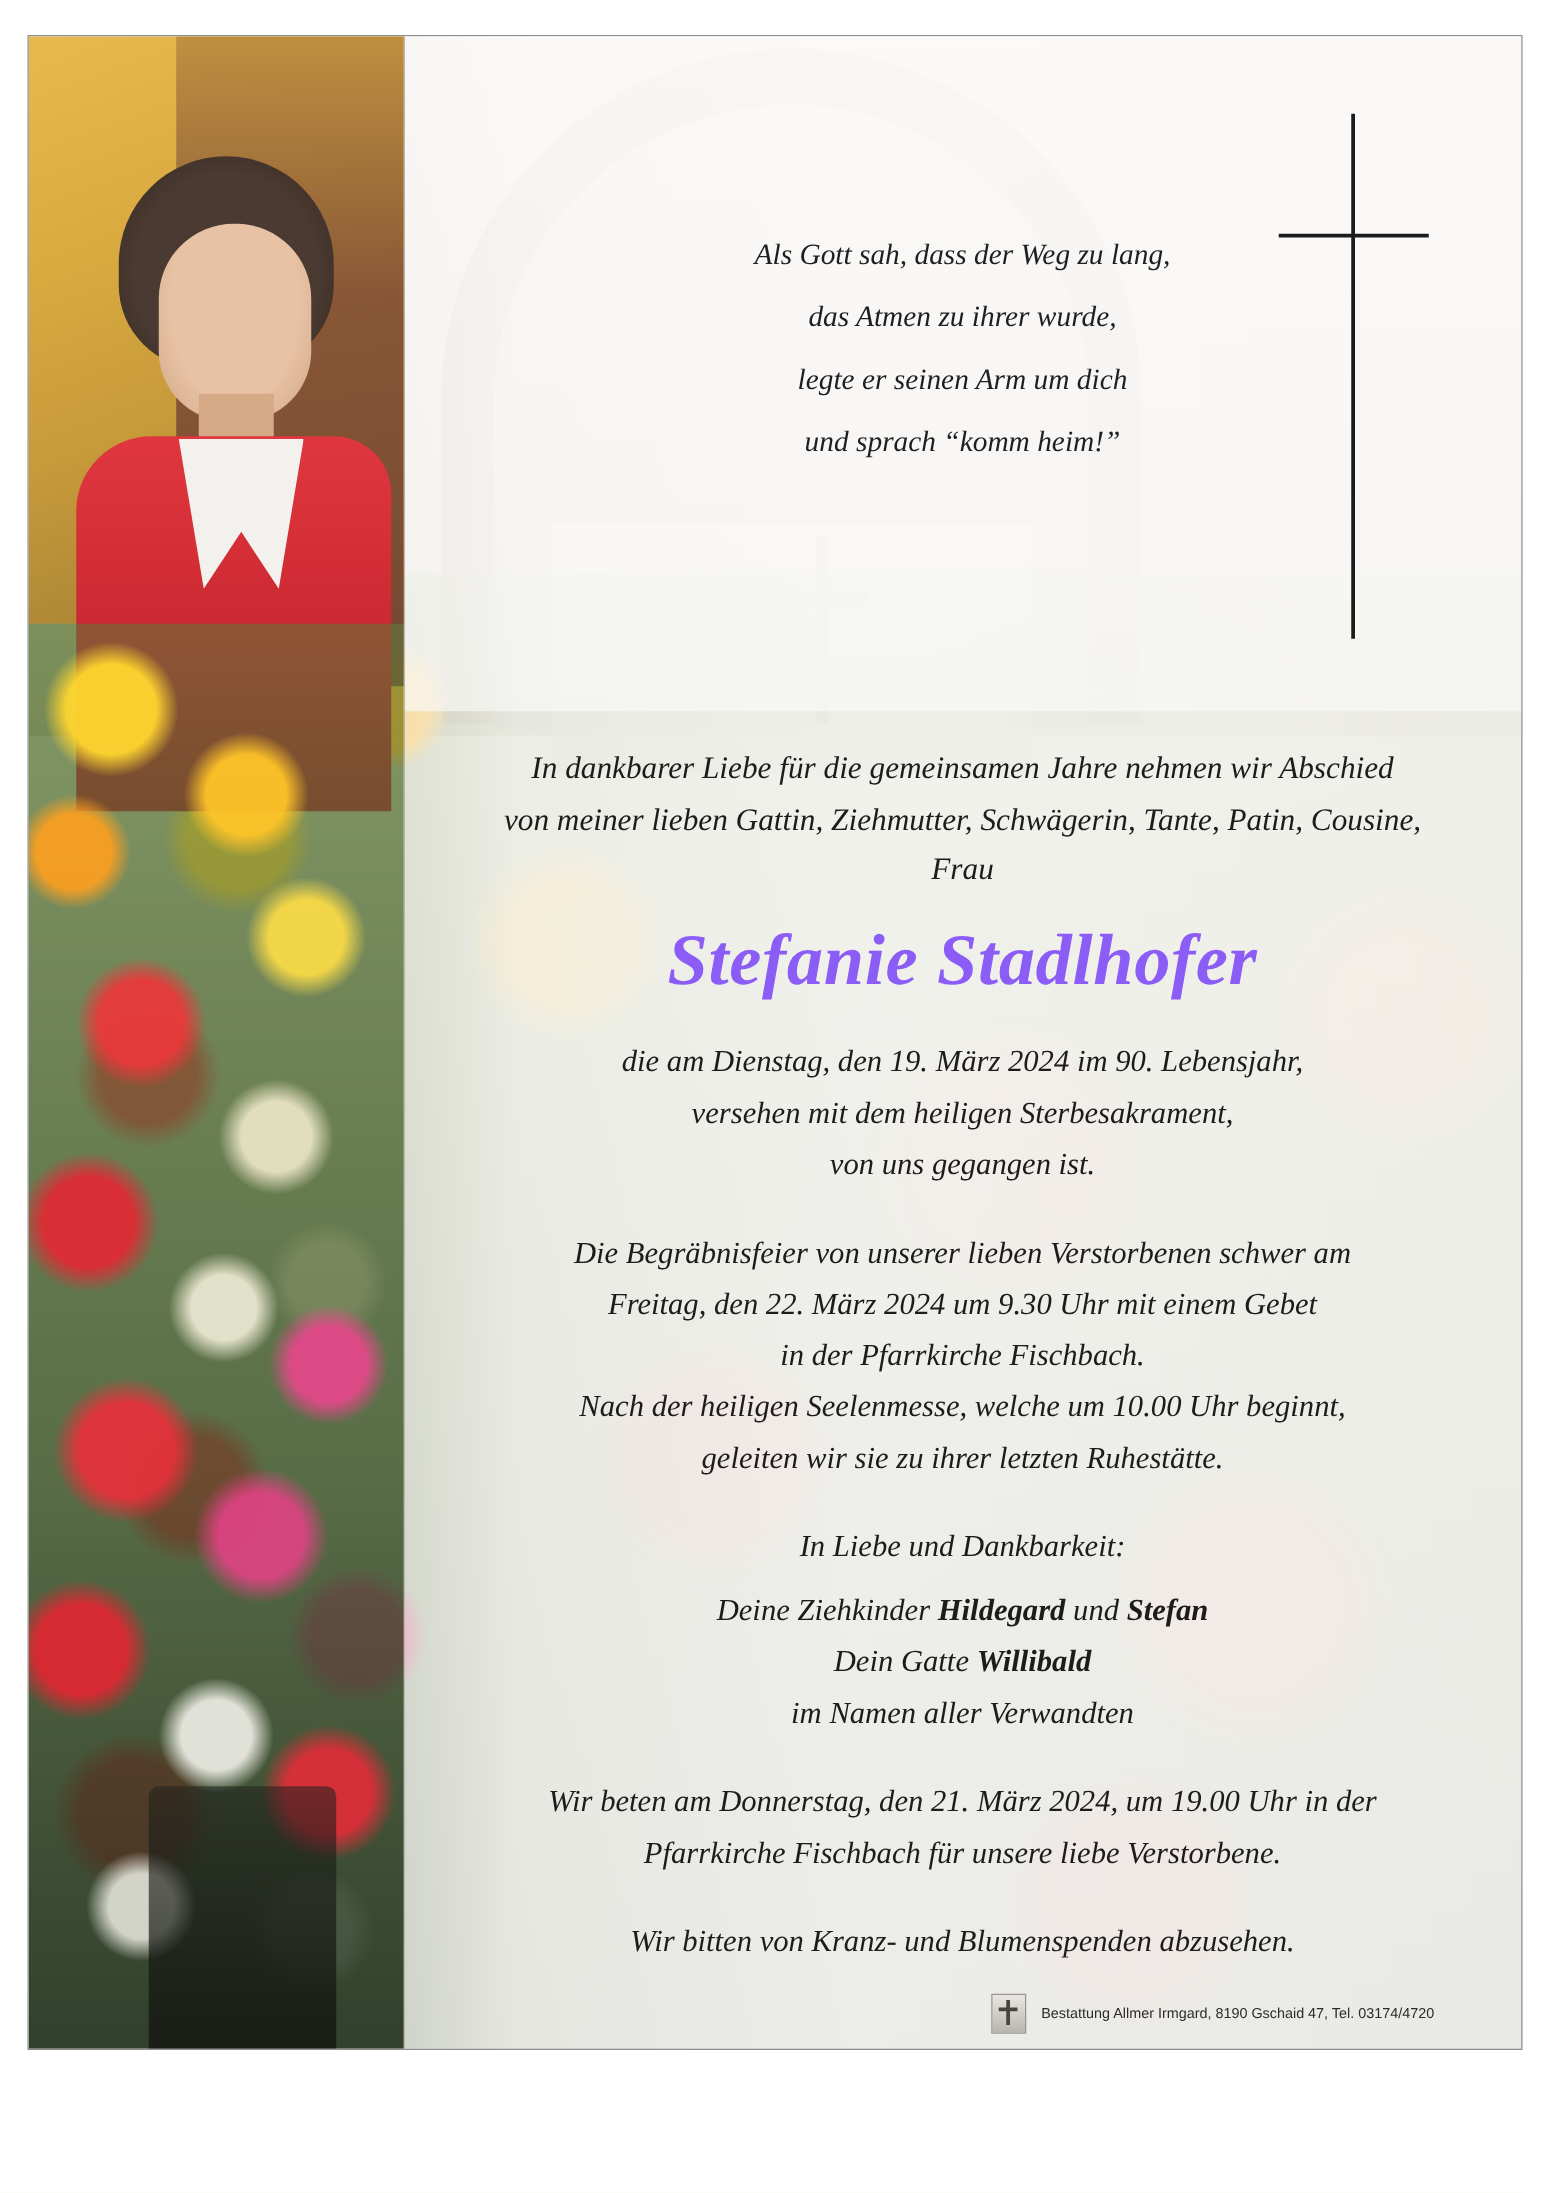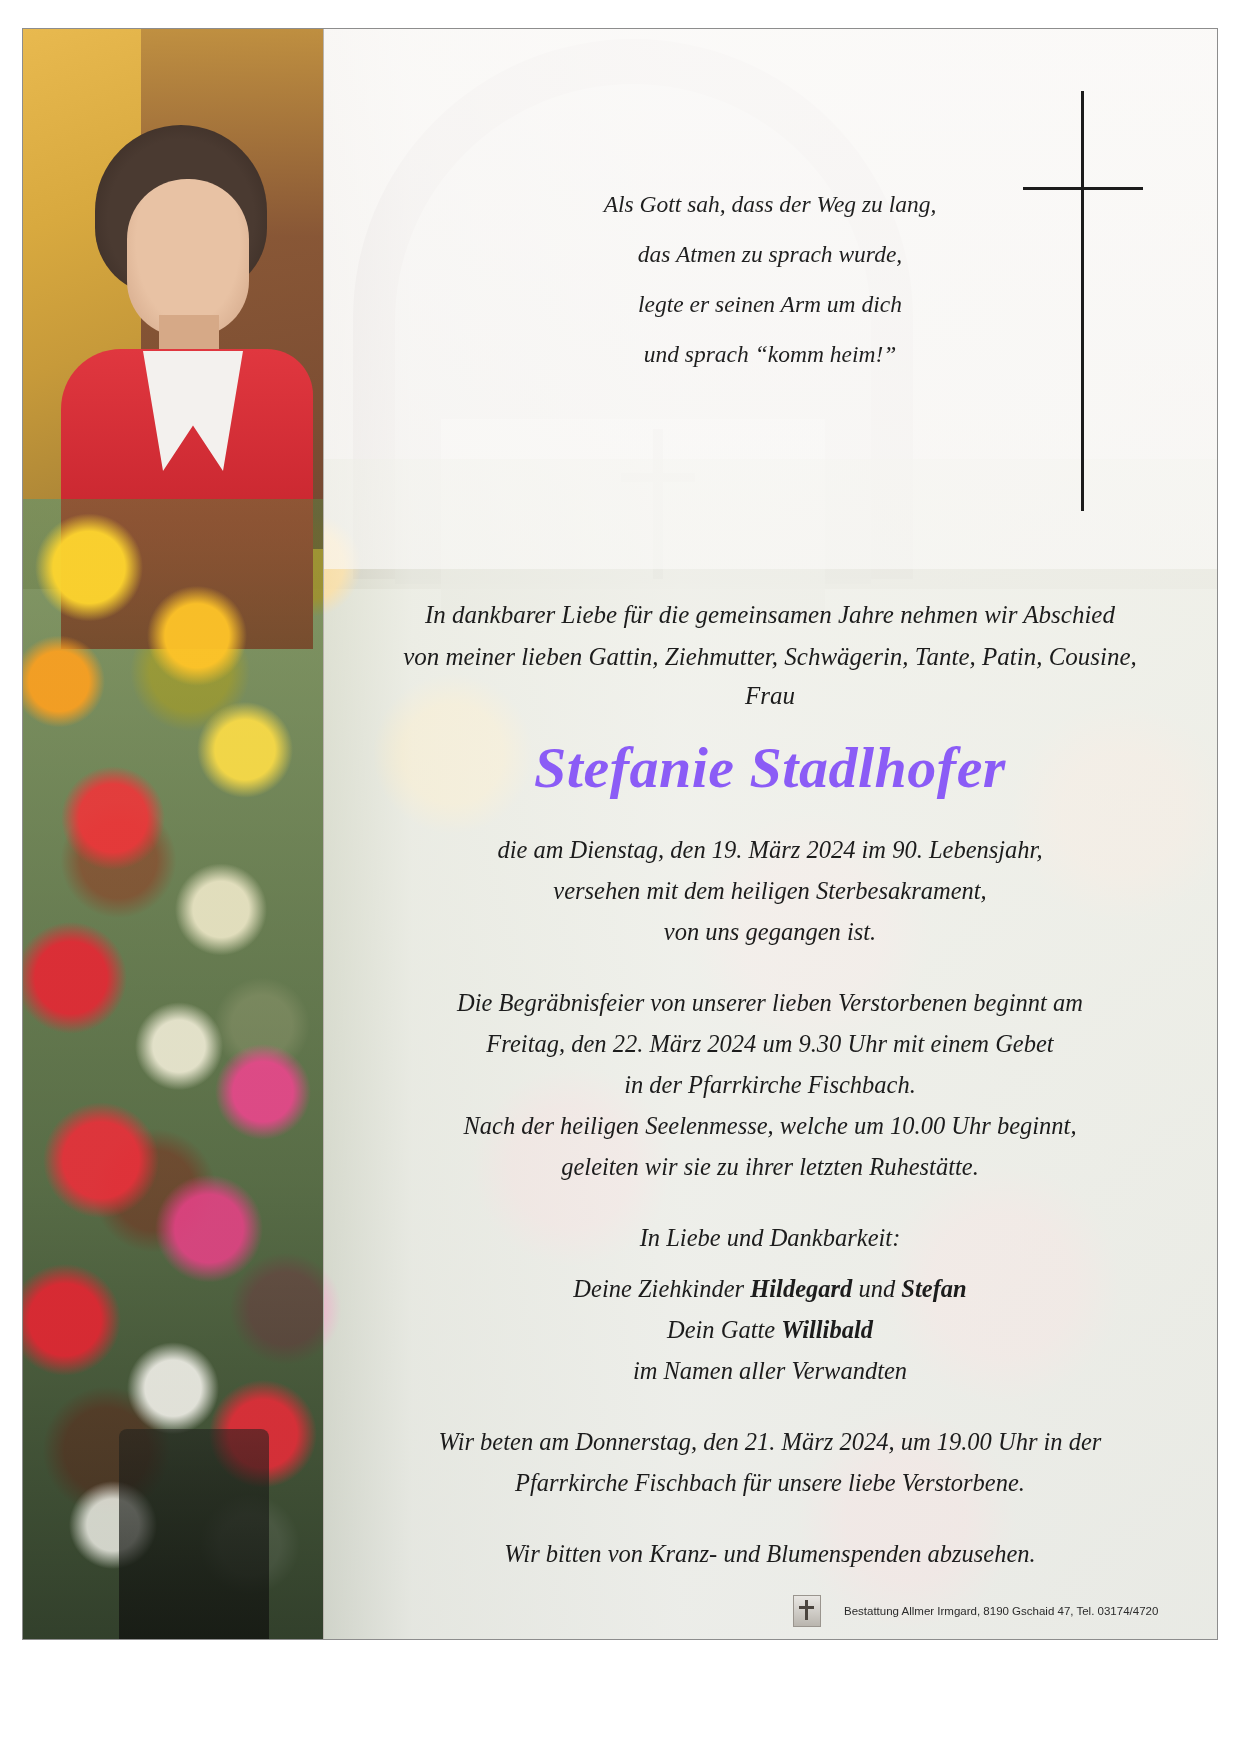--- a/index.html
+++ b/index.html
@@ -237,21 +237,21 @@
     margin-bottom: 30px;
   }
   .spacer-sm { height: 10px; }
 
   
   .credit {
     position: absolute;
     left: 770px; bottom: 12px;
     display: flex;
     align-items: center;
-    gap: 23px;
+    gap: 12px;
   }
   .credit-logo {
     width: 26px; height: 30px;
     background: linear-gradient(180deg,#e9e7e3,#b9b5ae);
     border: 1px solid #9a958e;
     position: relative;
     overflow: hidden;
   }
   .credit-logo:before {
     content: "";
@@ -302,21 +302,21 @@
 
   <div class="cross">
     <div class="v"></div>
     <div class="h"></div>
   </div>
 
   <div class="content">
 
     <div class="verse">
       <div>Als Gott sah, dass der Weg zu lang,</div>
-      <div>das Atmen zu sprach wurde,</div>
+      <div>das Atmen zu ihrer wurde,</div>
       <div>legte er seinen Arm um dich</div>
       <div>und sprach “komm heim!”</div>
     </div>
 
     <div class="main">
 
       <div class="intro">
         <div>In dankbarer Liebe für die gemeinsamen Jahre nehmen wir Abschied</div>
         <div>von meiner lieben Gattin, Ziehmutter, Schwägerin, Tante, Patin, Cousine,</div>
       </div>
@@ -325,21 +325,21 @@
 
       <div class="name">Stefanie Stadlhofer</div>
 
       <div class="block">
         <div>die am Dienstag, den 19. März 2024 im 90. Lebensjahr,</div>
         <div>versehen mit dem heiligen Sterbesakrament,</div>
         <div>von uns gegangen ist.</div>
       </div>
 
       <div class="block">
-        <div>Die Begräbnisfeier von unserer lieben Verstorbenen beginnt am</div>
+        <div>Die Begräbnisfeier von unserer lieben Verstorbenen schwer am</div>
         <div>Freitag, den 22. März 2024 um 9.30 Uhr mit einem Gebet</div>
         <div>in der Pfarrkirche Fischbach.</div>
         <div>Nach der heiligen Seelenmesse, welche um 10.00 Uhr beginnt,</div>
         <div>geleiten wir sie zu ihrer letzten Ruhestätte.</div>
       </div>
 
       <div class="block">
         <div>In Liebe und Dankbarkeit:</div>
         <div class="spacer-sm"></div>
         <div>

